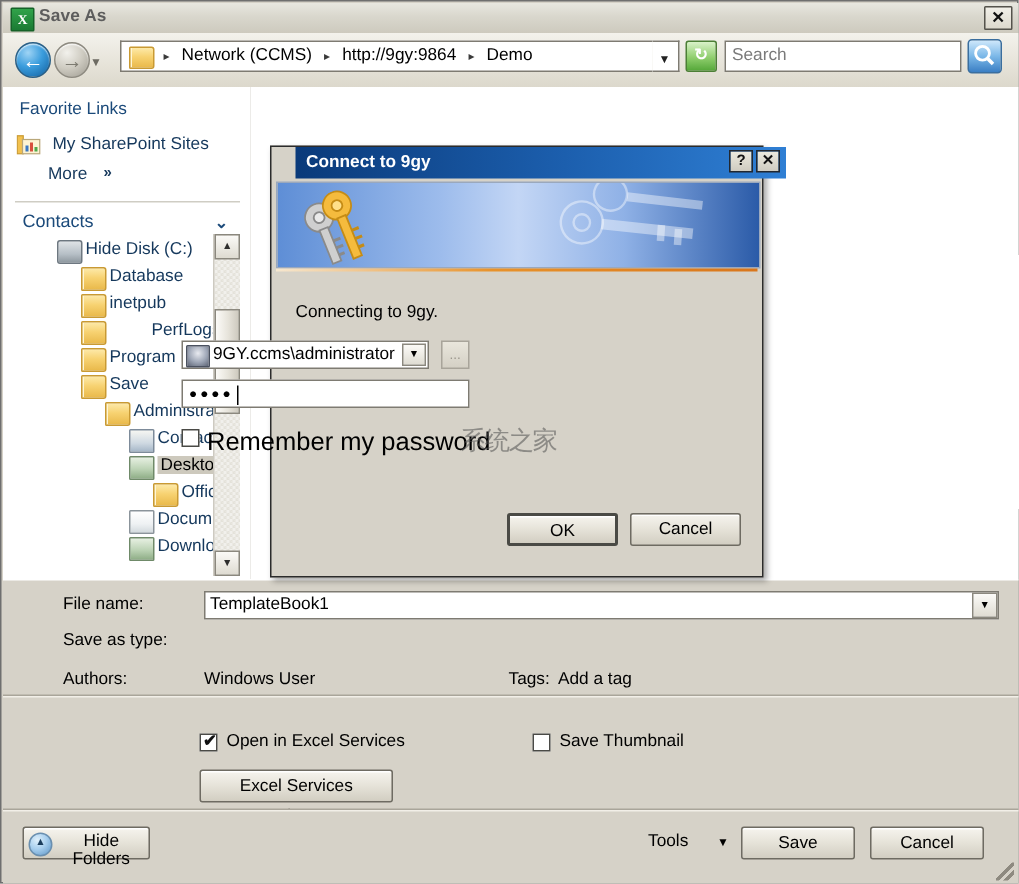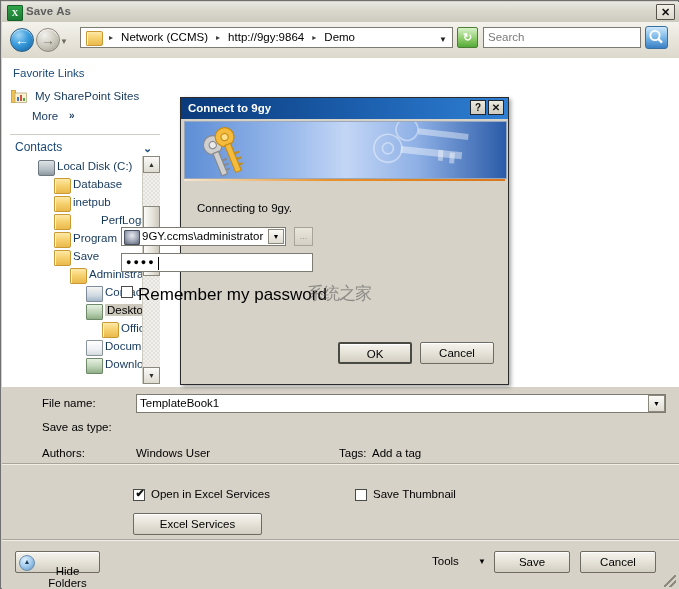--- a/index.html
+++ b/index.html
@@ -439,21 +439,21 @@
   
   #dialog {
     position: absolute; left: 179px; top: 96px;
     width: 329px; height: 288px;
     box-sizing: border-box;
     border: 1px solid #2b2b2b;
     background: #d6d2c8;
     box-shadow: 2px 2px 4px rgba(0,0,0,.35);
   }
   #dlg-title {
-    position: absolute; left: 0; top: 0;
+    position: absolute; left: 16px; top: 0;
     width: 327px; height: 21px;
     background: linear-gradient(to right, #0a3a7a 0%, #1c5fae 55%, #2f7fd4 100%);
   }
   #dlg-title-text {
     position: absolute; left: 7px; top: 4px;
     font-size: 11.5px; font-weight: bold; color: #ffffff;
   }
   .dlg-tbtn {
     position: absolute; top: 2px;
     width: 16px; height: 15px;
@@ -661,21 +661,21 @@
     </div>
 
     <div id="fav-divider"></div>
 
     <div id="folders-header">Contacts</div>
     <div id="folders-chevron">⌄</div>
 
     <div id="tree">
         <div class="trow">
           <span class="ico ic-disk" style="left: 36px;"></span>
-          <span class="tlbl" style="left: 55px;">Local Disk (C:)</span>
+          <span class="tlbl" style="left: 55px;">Hide Disk (C:)</span>
         </div>
         <div class="trow">
           <span class="ico ic-folder" style="left: 52px;"></span>
           <span class="tlbl" style="left: 71px;">Database</span>
         </div>
         <div class="trow">
           <span class="ico ic-folder" style="left: 52px;"></span>
           <span class="tlbl" style="left: 71px;">inetpub</span>
         </div>
         <div class="trow">
@@ -751,21 +751,21 @@
       <span class="cbox"></span>
       <span class="cblbl">Save Thumbnail</span>
     </div>
 
     <div class="btn" style="left:131px; top:49px; width:129px; height:22px; line-height:20px;">Excel Services Options...</div>
   </div>
 
   <div id="footer">
     <div class="btn" id="hide-folders">
       <span id="hide-folders-glyph">▲</span>
-      <span style="position:absolute; left:20px; top:13px; font-size:11.5px;">Hide Folders</span>
+      <span style="position:absolute; left:20px; top:3px; font-size:11.5px;">Hide Folders</span>
     </div>
 
     <div id="tools-btn">Tools</div>
     <div id="tools-arrow">▼</div>
 
     <div class="btn" style="left:492px; top:11px; width:76px; height:22px; line-height:20px;">Save</div>
     <div class="btn" style="left:578px; top:11px; width:76px; height:22px; line-height:20px;">Cancel</div>
 
     <div id="resize-grip"></div>
   </div>

